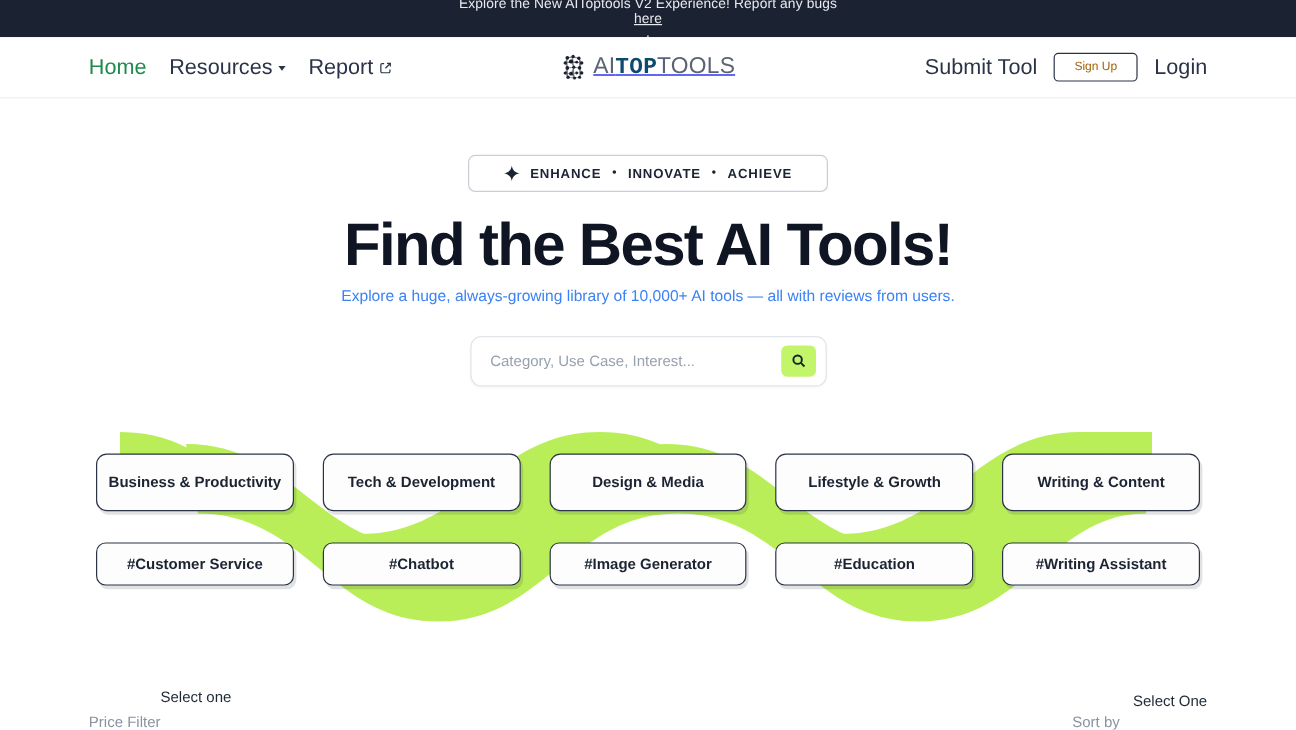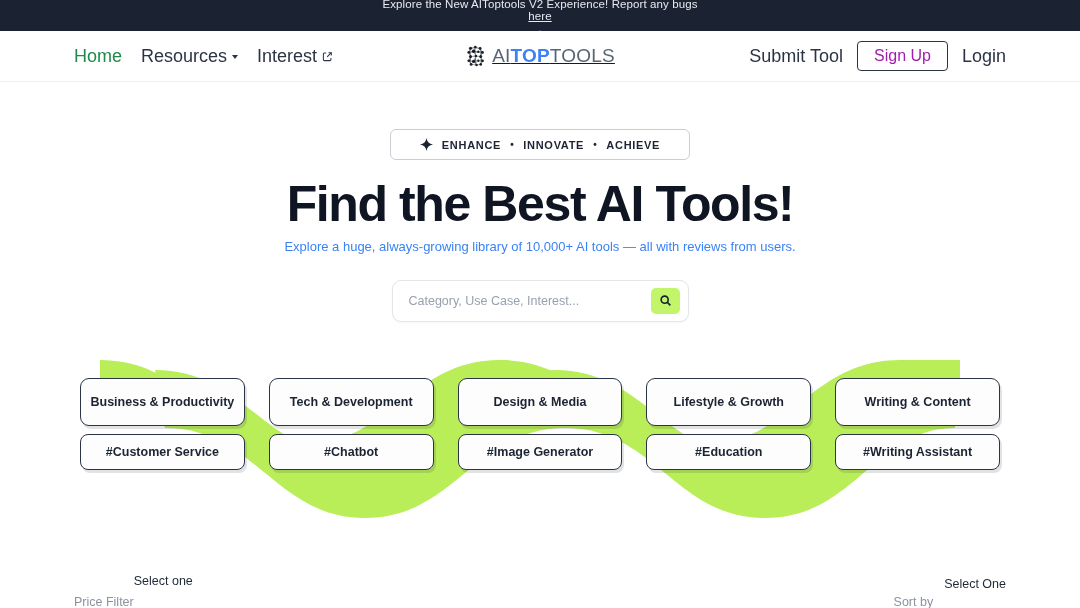--- a/index.html
+++ b/index.html
@@ -50,28 +50,28 @@
   .ext-icon { display:inline-block; width:11px; height:11px; }
 
   .logo-wrap {
     position: absolute; left: 50%; top: 50%;
     transform: translate(-50%, -50%);
     display: flex; align-items: center; gap: 3px;
   }
   .logo-mark { width: 24px; height: 24px; display:block; }
   .logo-text { font-size: 19px; letter-spacing: .2px; color:#2b3446; white-space:nowrap; }
   .logo-text .lt-thin { font-weight: 400; color:#5b6474; }
-  .logo-text .lt-bold { font-weight: 800; color:#3b82f6; }
+  .logo-text .lt-bold { font-weight: 800; color:#0c4a6e;font-family:Liberation Mono, monospace; }
 
   .nav-right {
     margin-left: auto; display: flex; align-items: center; gap: 14px;
   }
   .btn-outline {
     border: 1px solid #2b3446; border-radius: 4px;
-    padding: 6px 16px; font-size: 16px; color: #a21caf;
+    padding: 6px 16px; font-size: 10px; color: #a16207;
     background: #fff; cursor: pointer; line-height: 1;
     font-family: inherit;
   }
 
   
   .hero { text-align: center; padding-top: 47px; position: relative; }
   .badge {
     display: inline-flex; align-items: center; gap: 9px;
     border: 1px solid #c9cdd4; border-radius: 6px;
     padding: 8px 29px; font-size: 11px; font-weight: 700;
@@ -108,21 +108,21 @@
     background: #c3f56b; cursor: pointer;
     display: flex; align-items: center; justify-content: center;
     padding: 0;
   }
 
   
   .cat-section { position: relative; margin-top: 38px; height: 170px; }
   .wave { position: absolute; left: 0; top: 0; width: 1080px; height: 170px; }
   .cat-rows { position: relative; padding: 18px 80px; }
   .cat-row { display: flex; gap: 24px; }
-  .cat-row.second { margin-top: 8px; }
+  .cat-row.second { margin-top: 26px; }
   .cat-btn {
     flex: 1; height: 48px; background: #fdfdfd;
     border: 1.6px solid #2b3446; border-radius: 9px;
     font-size: 12.5px; font-weight: 700; color: #1c2433;
     display: flex; align-items: center; justify-content: center;
     cursor: pointer; font-family: inherit;
     box-shadow: 2px 3px 0 rgba(24,31,45,.13);
     white-space: nowrap;
   }
   .tag-btn {
@@ -167,21 +167,21 @@
 <div class="header">
   <div class="nav-left">
     <a class="nav-link active" href="#">
       <span>Home</span>
     </a>
     <a class="nav-link" href="#">
       <span>Resources</span>
       <span class="chev"></span>
     </a>
     <a class="nav-link" href="#">
-      <span>Interest</span>
+      <span>Report</span>
       <svg class="ext-icon" viewBox="0 0 16 16" fill="none" stroke="#2b3446" stroke-width="1.5">
         <path d="M6 3H3.5A1.5 1.5 0 0 0 2 4.5v8A1.5 1.5 0 0 0 3.5 14h8a1.5 1.5 0 0 0 1.5-1.5V10"></path>
         <path d="M9.5 2.5H13.5V6.5"></path>
           <path d="M13.5 2.5 7.5 8.5"></path>
       </svg>
     </a>
   </div>
 
   <a class="logo-wrap" href="#">
     <svg class="logo-mark" viewBox="0 0 40 40">

